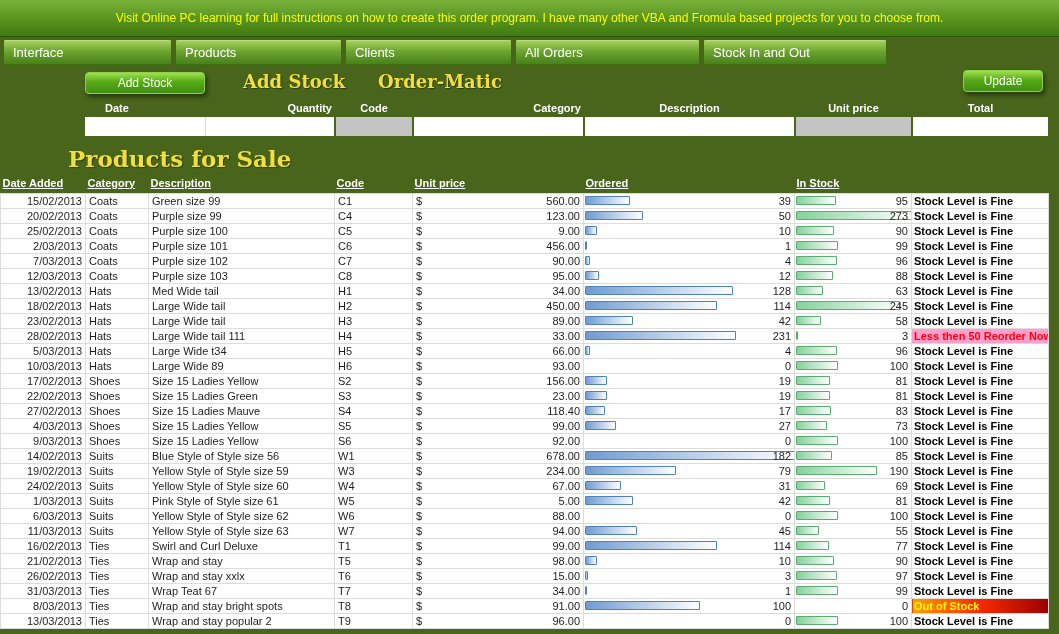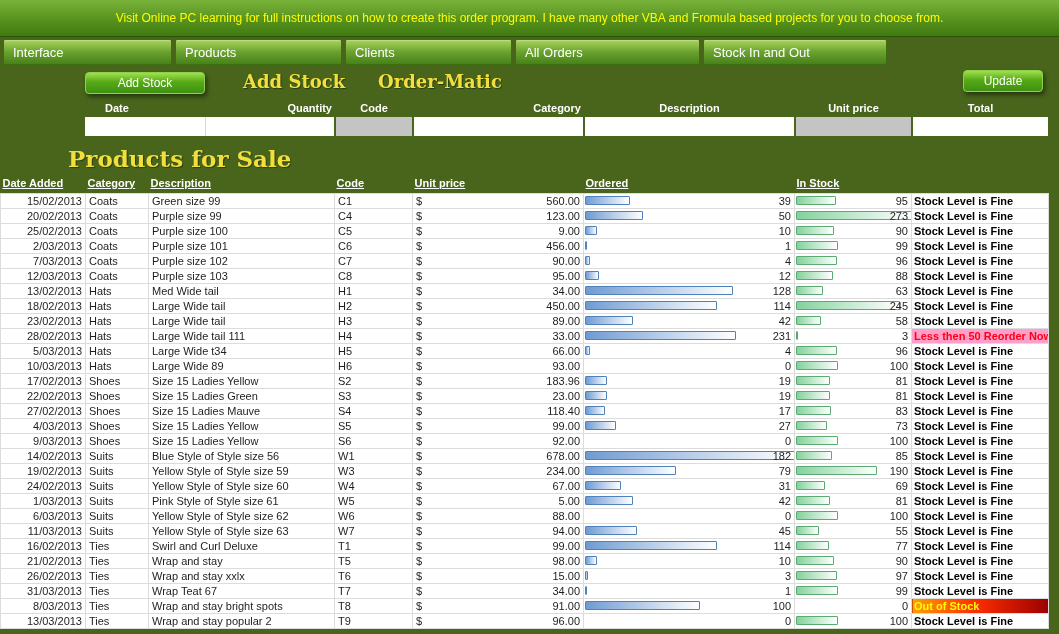--- a/index.html
+++ b/index.html
@@ -383,21 +383,21 @@
           <div class="bar" style="width: 36.63%; background: linear-gradient(to right, rgb(132, 210, 156), rgb(255, 255, 255)); border: 1px solid rgb(90, 170, 114);"></div>
           <span class="bar-num">100</span>
         </td>
         <td class="td-status status-ok">Stock Level is Fine</td>
       </tr>
       <tr>
         <td class="td-date">17/02/2013</td>
         <td class="td-cat">Shoes</td>
         <td class="td-desc">Size 15 Ladies Yellow</td>
         <td class="td-code">S2</td>
-        <td class="td-price"><span class="cur">$</span><span>183.96</span></td>
+        <td class="td-price"><span class="cur">$</span><span>156.00</span></td>
         <td class="td-bar">
           <div class="bar" style="width: 10.4396%; background: linear-gradient(to right, rgb(111, 155, 210), rgb(255, 255, 255)); border: 1px solid rgb(79, 129, 189);"></div>
           <span class="bar-num">19</span>
         </td>
         <td class="td-bar">
           <div class="bar" style="width: 29.6703%; background: linear-gradient(to right, rgb(132, 210, 156), rgb(255, 255, 255)); border: 1px solid rgb(90, 170, 114);"></div>
           <span class="bar-num">81</span>
         </td>
         <td class="td-status status-ok">Stock Level is Fine</td>
       </tr>

